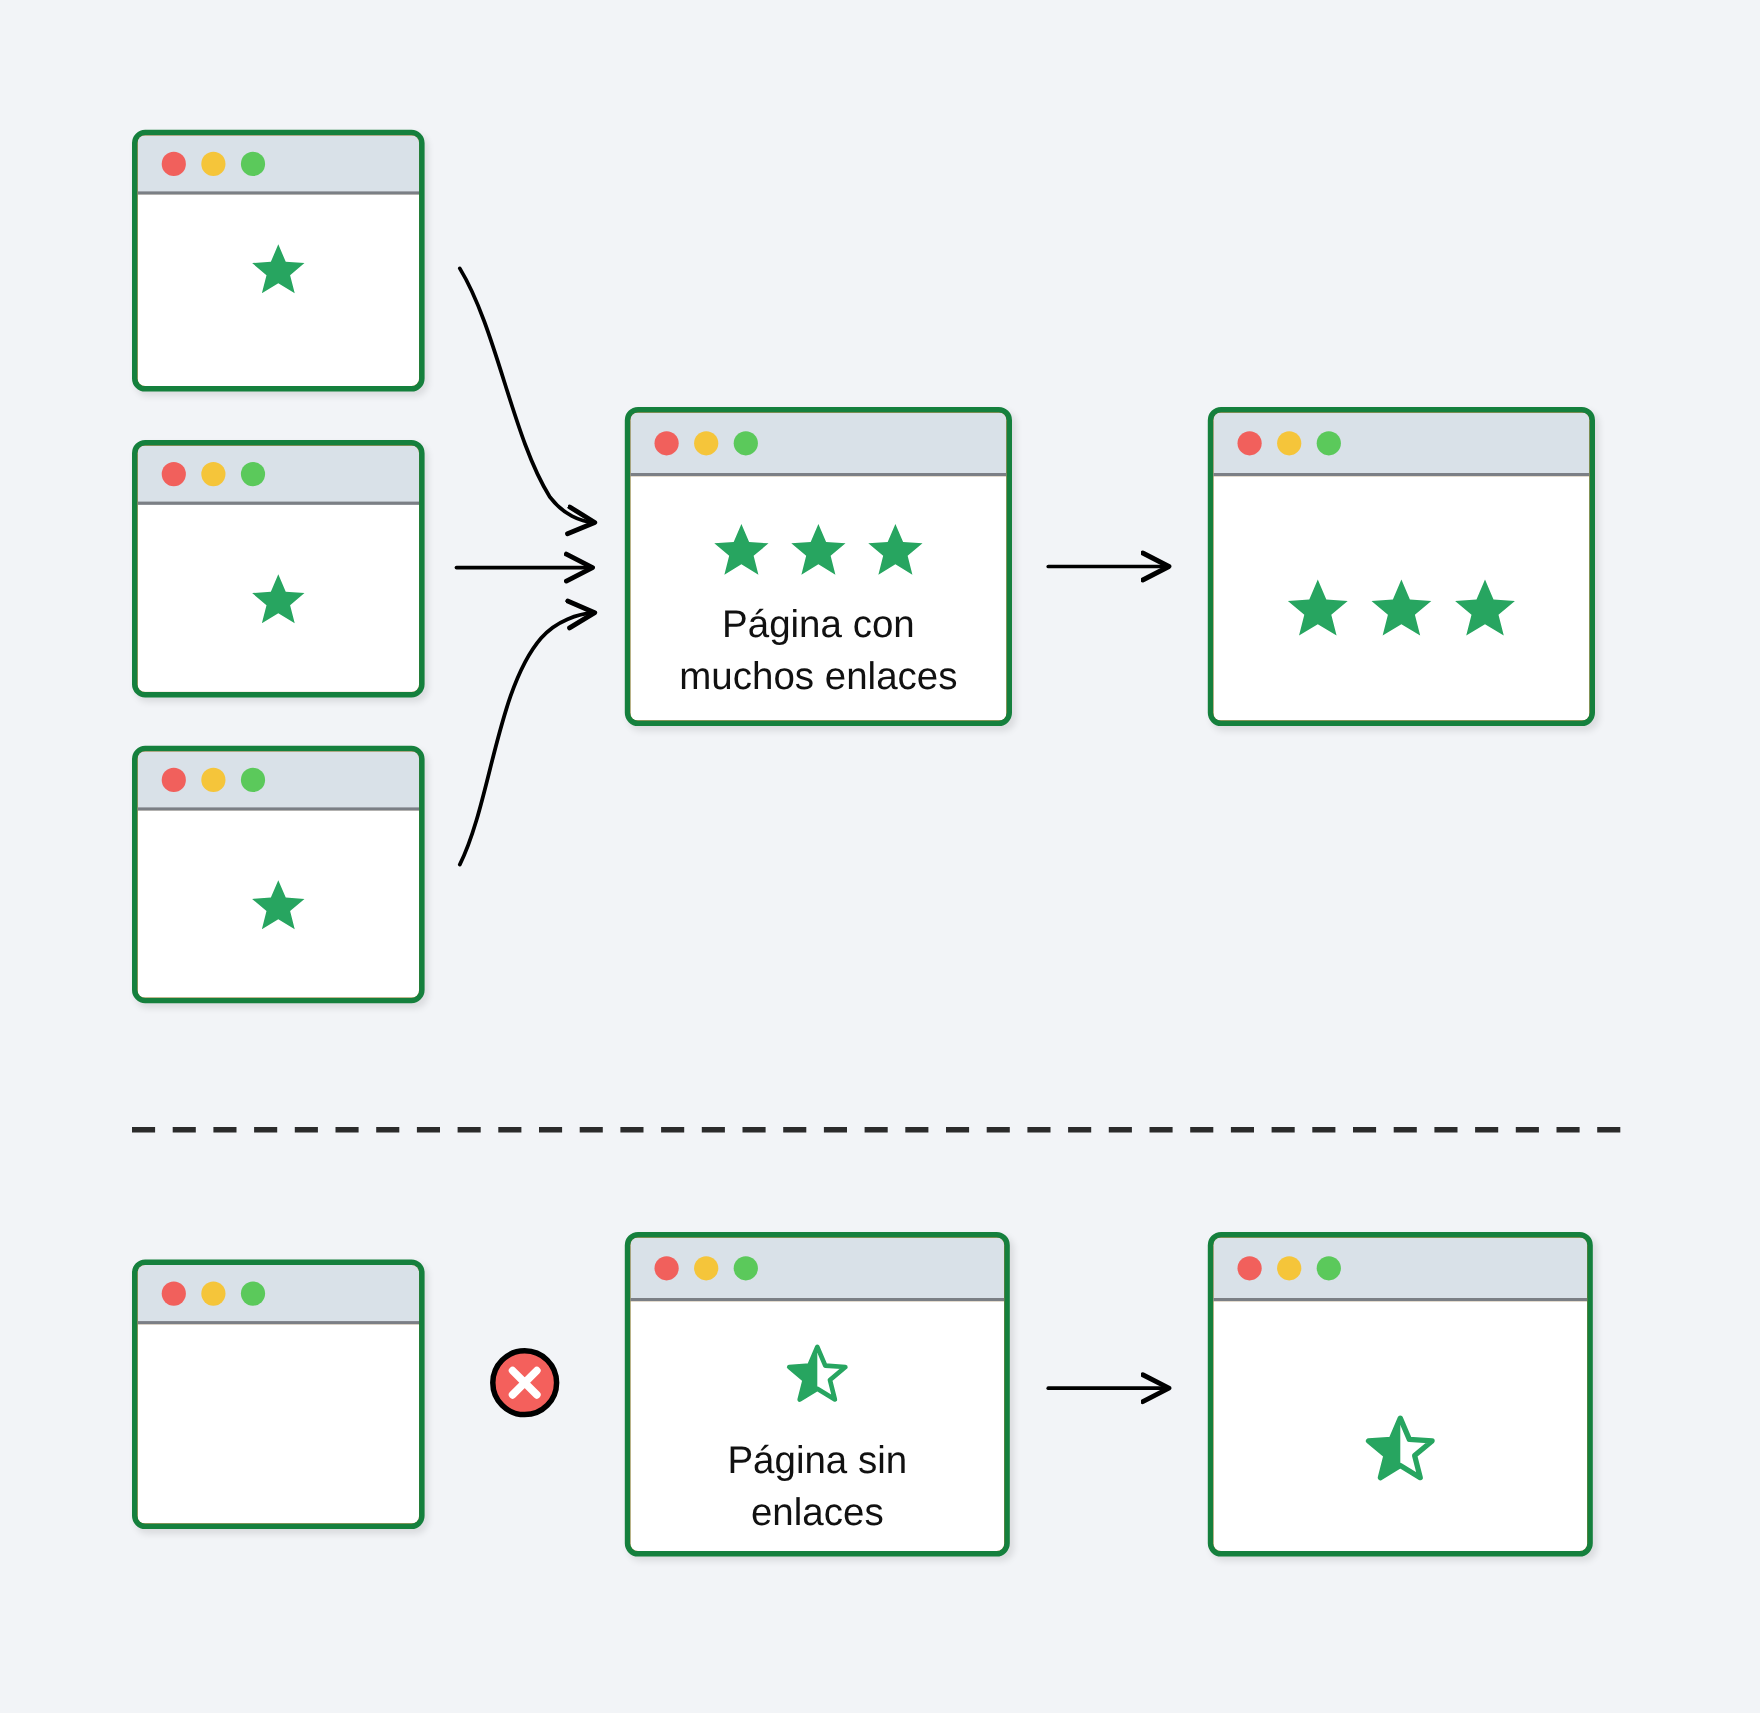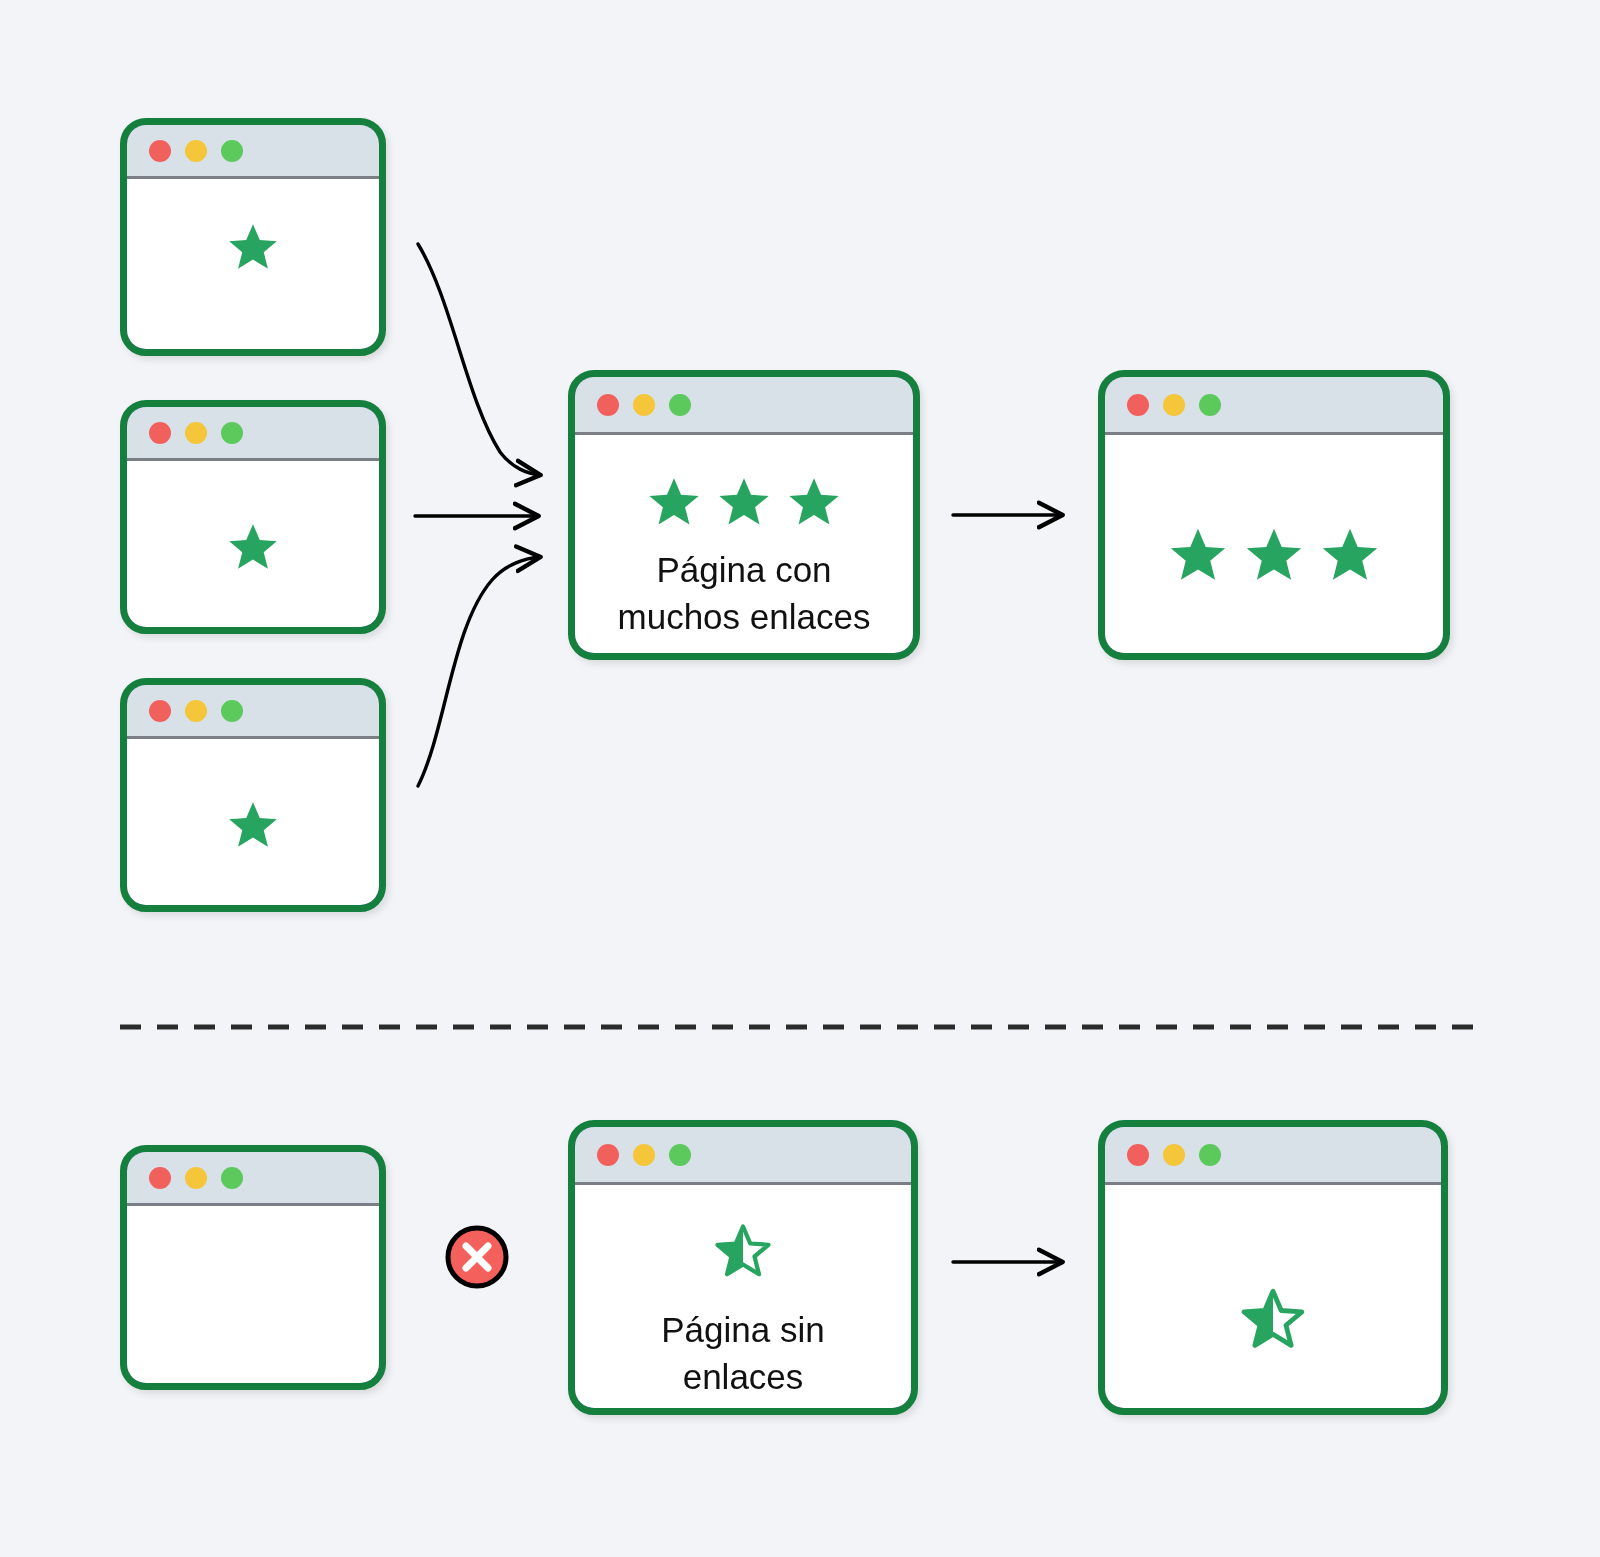--- a/index.html
+++ b/index.html
@@ -15,23 +15,23 @@
     width: 1600px;
     height: 1557px;
     background: #f2f4f7;
     overflow: hidden;
   }
 
   
   .window {
     position: absolute;
     box-sizing: border-box;
-    background: #0c4a6e;
-    border: 7px solid #15803d;
-    border-radius: 26px;
+    background: #a16207;
+    border: 5px solid #15803d;
+    border-radius: 12px;
     box-shadow: 3px 4px 7px rgba(0,0,0,0.10);
     overflow: hidden;
   }
   .titlebar {
     position: relative;
     height: 58px;
     background: #d9e1e8;
     border-bottom: 3px solid #7b7f85;
     box-sizing: border-box;
   }

